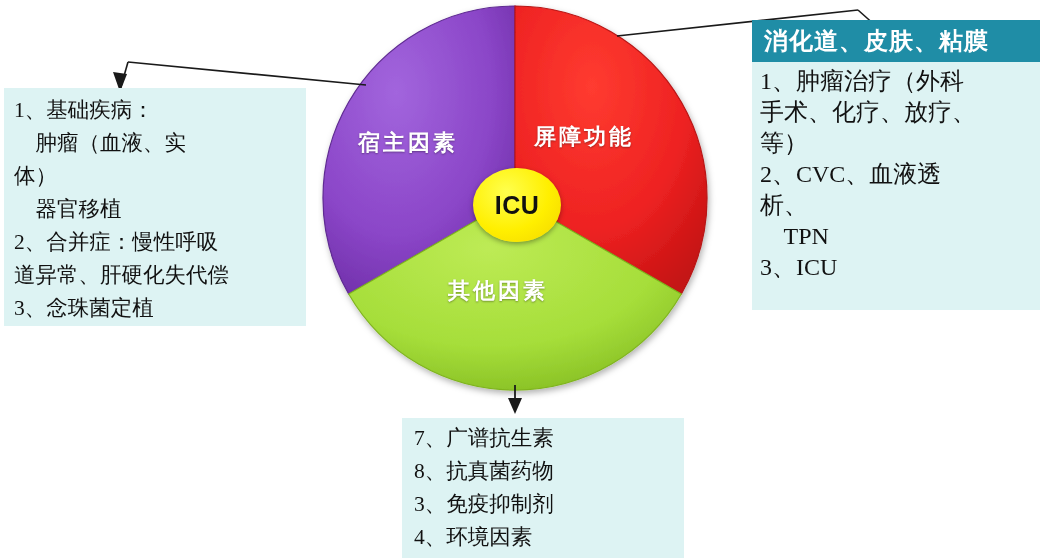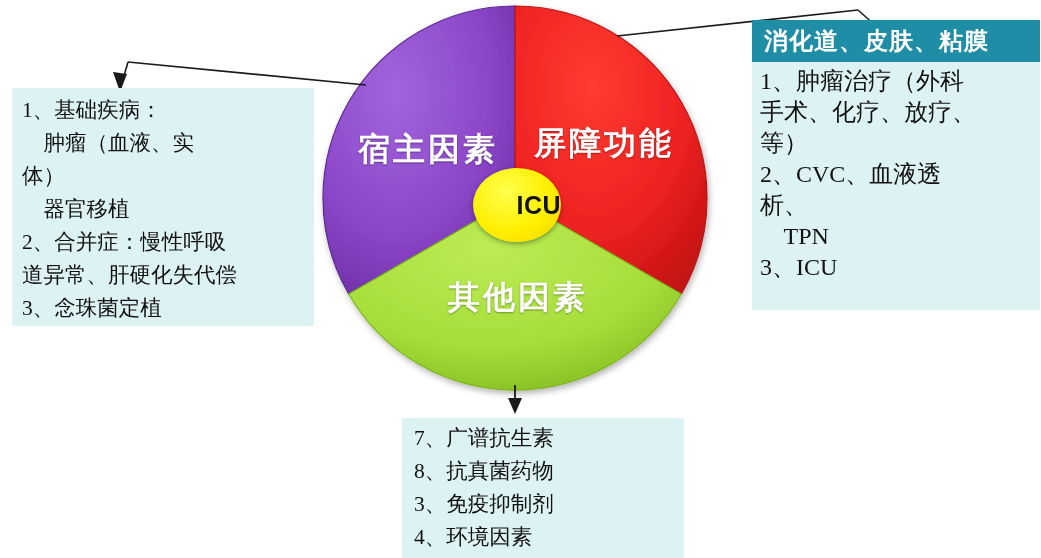--- a/index.html
+++ b/index.html
@@ -31,21 +31,20 @@
     white-space: pre;
     color: #111111;
     font-family: "Liberation Serif", "DejaVu Serif", serif;
   }
 
   #box-host {
     left: 4px;
     top: 88px;
     width: 302px;
     height: 238px;
-    margin-left: 8px;
   }
   #box-host .line { font-size: 21.5px; line-height: 33px; }
 
   #box-barrier {
     left: 752px;
     top: 20px;
     width: 288px;
     height: 290px;
     background: #ddf3f3;
   }
@@ -80,21 +79,21 @@
     left: 318px;
     top: 0px;
     width: 400px;
     height: 400px;
   }
   #pie-wrap svg { display: block; }
 
   .seg-label {
     position: absolute;
     color: #ffffff;
-    font-size: 32px;
+    font-size: 22px;
     font-weight: bold;
     font-family: Liberation Mono, monospace;
     letter-spacing: 3px;
     white-space: pre;
     text-shadow: 0 1px 2px rgba(0,0,0,0.35);
     pointer-events: none;
   }
   #label-host    { left: 358px; top: 128px; }
   #label-barrier { left: 534px; top: 122px; }
   #label-other   { left: 448px; top: 276px; }
@@ -103,21 +102,21 @@
     position: absolute;
     left: 473px;
     top: 168px;
     width: 88px;
     height: 74px;
     border-radius: 50%;
     background: radial-gradient(ellipse at 38% 32%, #ffff4d 0%, #ffef00 55%, #f2d400 100%);
     box-shadow: 0 2px 5px rgba(0,0,0,0.35);
     display: flex;
     align-items: center;
-    justify-content: flex-end;
+    justify-content: center;
   }
   #center-icu .txt {
     font-size: 25px;
     font-weight: bold;
     color: #111111;
     letter-spacing: 0.5px;
     font-family: "Liberation Sans", "DejaVu Sans", sans-serif;
   }
 
   

